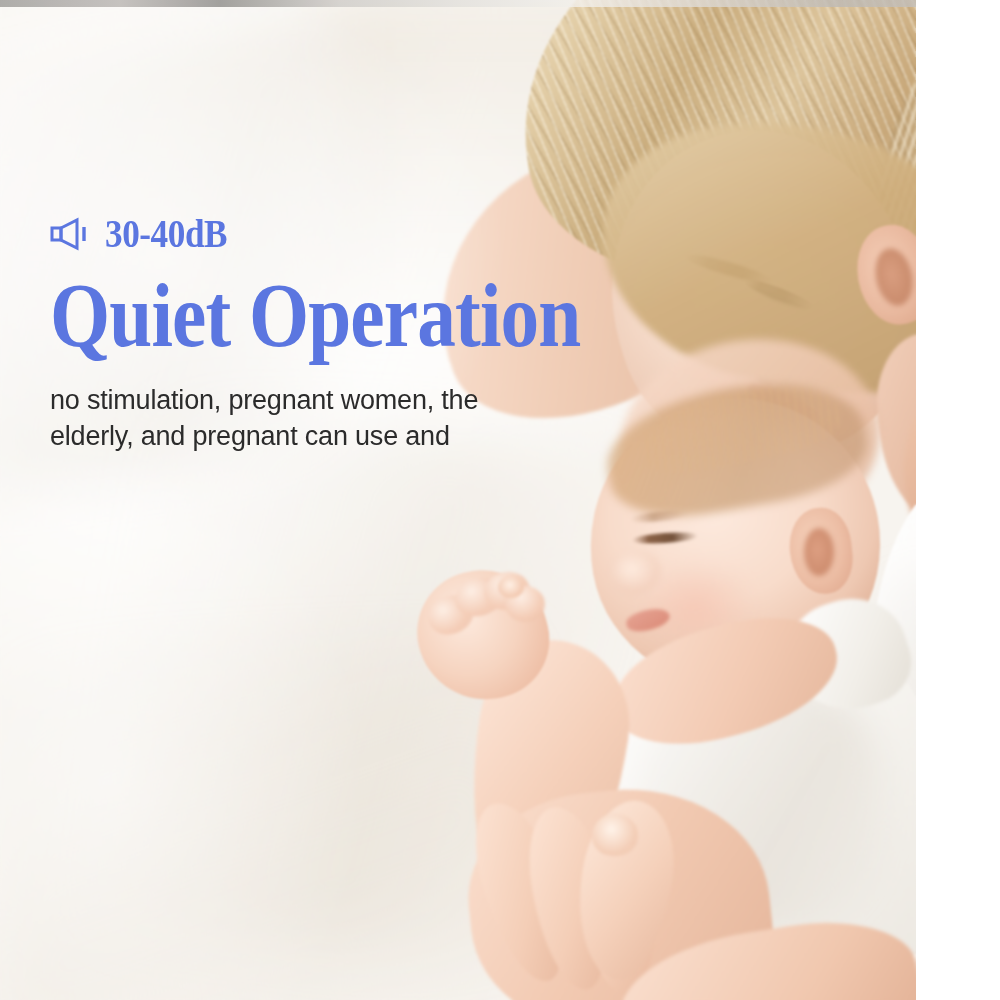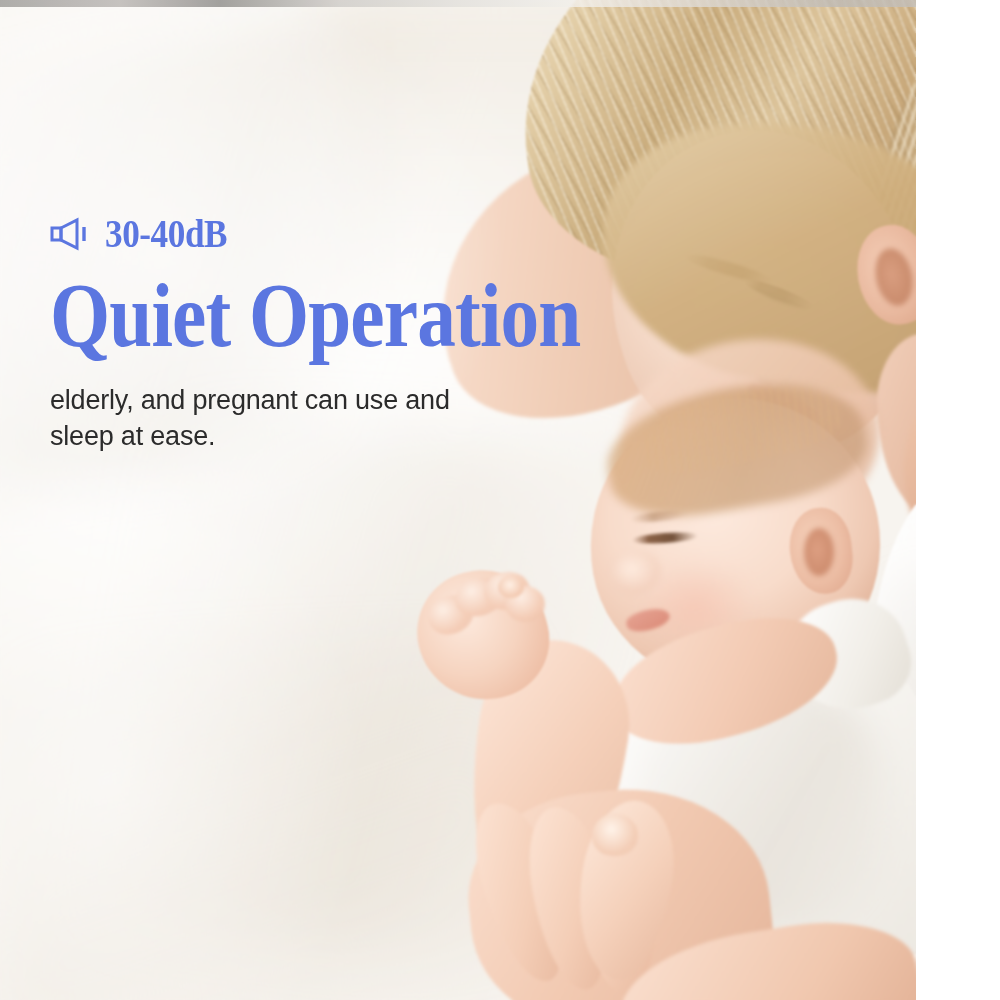--- a/index.html
+++ b/index.html
@@ -661,18 +661,18 @@
         <path d="M11 11 L27 3 V31 L11 23 Z" fill="none" stroke="#5B76E0" stroke-width="3" stroke-linejoin="miter"></path>
 
         <line x1="34" y1="10" x2="34" y2="24" stroke="#5B76E0" stroke-width="3.4" stroke-linecap="butt"></line>
       </svg>
       <span class="spec-value" style="color:#5B76E0">30-40dB</span>
     </div>
 
     <div class="headline" style="color:#5B76E0">Quiet Operation</div>
 
     <div class="description">
+      <span class="line">no stimulation, pregnant women, the</span>
       <span class="line">elderly, and pregnant can use and</span>
-      <span class="line">sleep at ease.</span>
     </div>
 
   </div>
 </div>
 
 </body></html>

